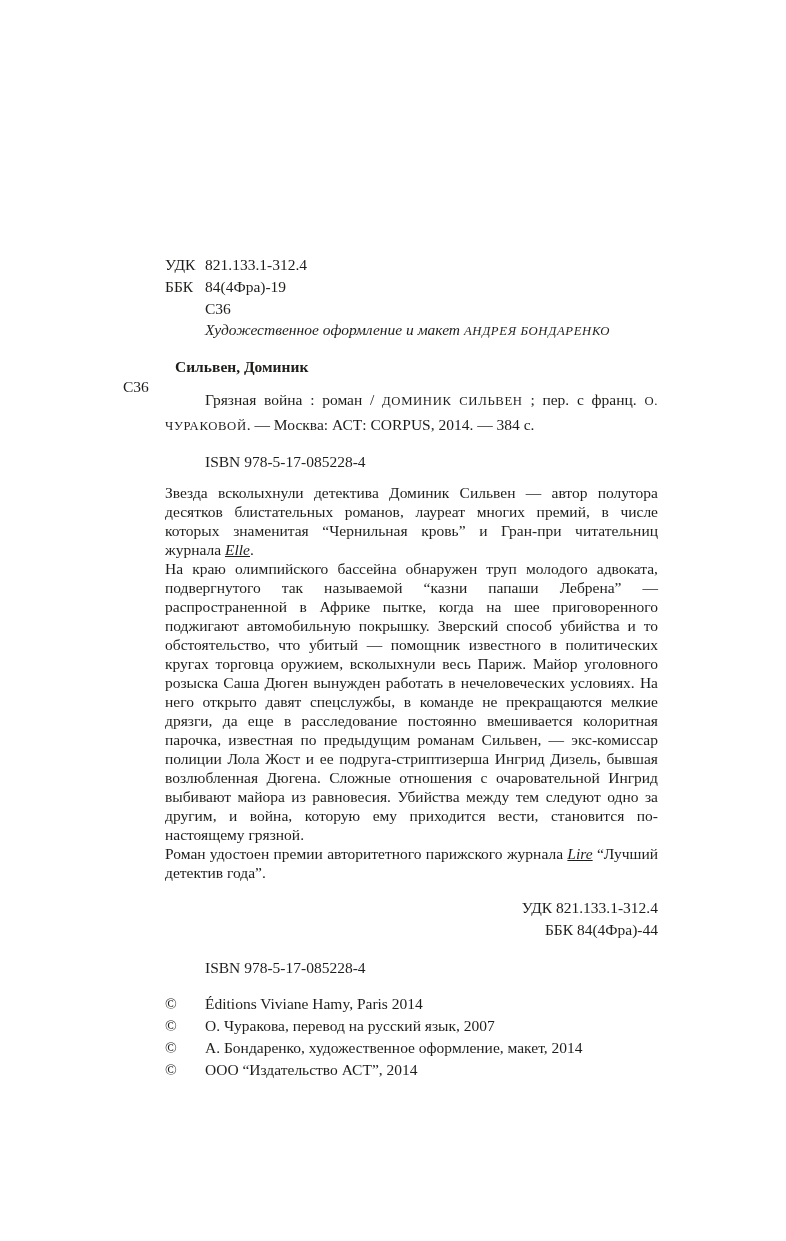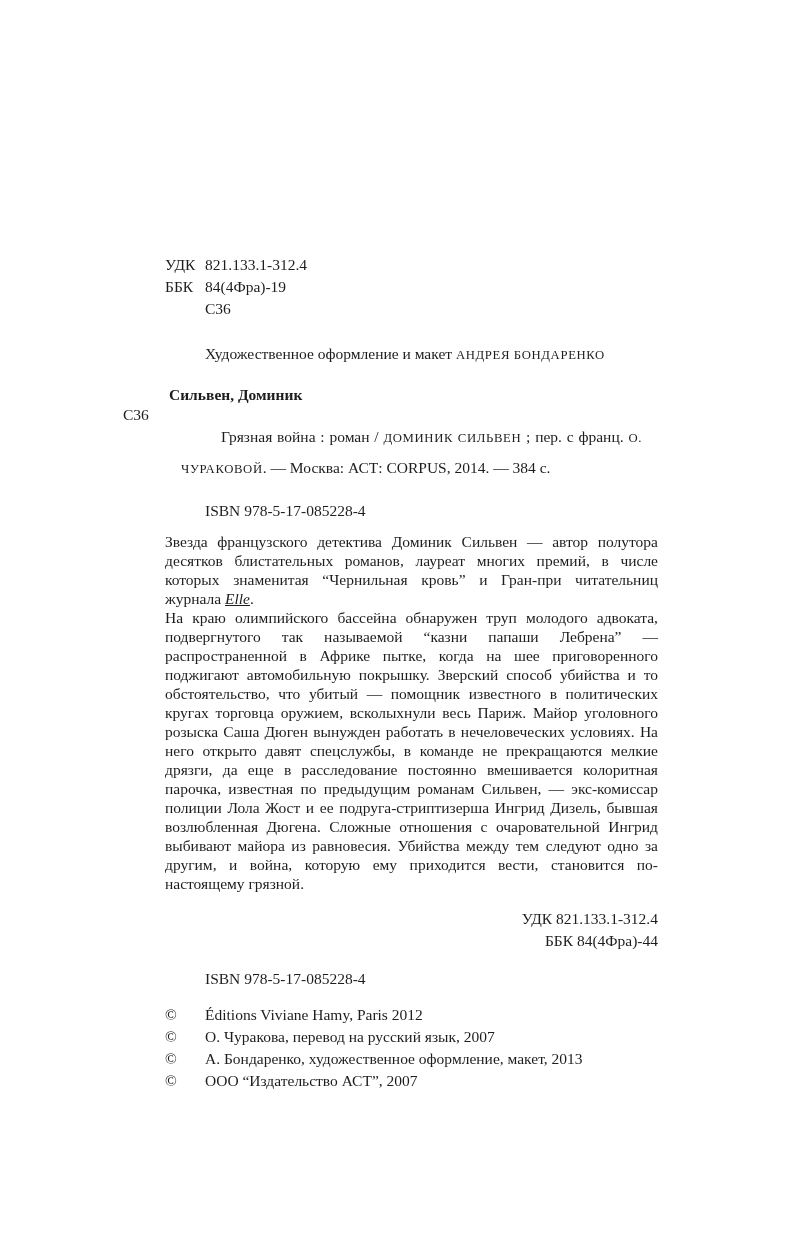--- a/index.html
+++ b/index.html
@@ -25,40 +25,40 @@
     white-space: nowrap;
   }
   .kv-label {
     display: inline-block;
     width: 40px;
   }
   .indent {
     padding-left: 40px;
   }
   .design-credit {
-    margin-top: 20px;
-    line-height: 28px;
+    line-height: 19px;
+    font-style: italic;
   }
   .catalog {
     position: relative;
     margin-top: 15px;
   }
   .catalog-author {
     font-weight: bold;
     line-height: 22px;
-    margin: 4px;
+    margin: 10px;
   }
   .catalog-sign {
     position: absolute;
     left: -42px;
     top: 22px;
   }
   .catalog-desc {
-    margin: 16px;
-    line-height: 30px;
+    margin: 0;
+    line-height: 24px;
     text-indent: 40px;
     text-align: justify;
   }
   .isbn-top {
     margin-top: 13px;
     line-height: 22px;
   }
   .annotation {
     margin-top: 10px;
   }
@@ -119,43 +119,44 @@
 
   <div class="catalog">
     <p class="catalog-author">Сильвен, Доминик</p>
     <span class="catalog-sign">С36</span>
     <p class="catalog-desc"><span>Грязная война : роман / </span><span class="sc">Доминик Сильвен</span><span> ; пер. с франц. </span><span class="sc">О. Чураковой</span><span>. — Москва: АСТ: CORPUS, 2014. — 384 с.</span></p>
   </div>
 
   <div class="isbn-top indent">ISBN 978-5-17-085228-4</div>
 
   <div class="annotation">
-    <p><span>Звезда французского детектива Доминик Сильвен — автор полутора десятков блистательных романов, лауреат многих премий, в числе которых знаменитая “Чернильная кровь” и Гран-при читательниц журнала </span><span class="it">Elle</span><span>.</span></p>
+    <p><span>Звезда всколыхнули детектива Доминик Сильвен — автор полутора десятков блистательных романов, лауреат многих премий, в числе которых знаменитая “Чернильная кровь” и Гран-при читательниц журнала </span><span class="it">Elle</span><span>.</span></p>
     <p><span>На краю олимпийского бассейна обнаружен труп молодого адвоката, подвергнутого так называемой “казни папаши Лебрена” — распространенной в Африке пытке, когда на шее приговоренного поджигают автомобильную покрышку. Зверский способ убийства и то обстоятельство, что убитый — помощник известного в политических кругах торговца оружием, всколыхнули весь Париж. Майор уголовного розыска Саша Дюген вынужден работать в нечеловеческих условиях. На него открыто давят спецслужбы, в команде не прекращаются мелкие дрязги, да еще в расследование постоянно вмешивается колоритная парочка, известная по предыдущим романам Сильвен, — экс-комиссар полиции Лола Жост и ее подруга-стриптизерша Ингрид Дизель, бывшая возлюбленная Дюгена. Сложные отношения с очаровательной Ингрид выбивают майора из равновесия. Убийства между тем следуют одно за другим, и война, которую ему приходится вести, становится по-настоящему грязной.</span></p>
+    <p><span>Роман удостоен премии авторитетного парижского журнала </span><span class="it">Lire</span><span> “Лучший детектив года”.</span></p>
   </div>
 
   <div class="class-right">
     <div>УДК 821.133.1-312.4</div>
     <div>ББК 84(4Фра)-44</div>
   </div>
 
   <div class="isbn-bottom indent">ISBN 978-5-17-085228-4</div>
 
   <div class="copyrights">
     <div class="cr-row">
       <span class="cr-sym">©</span>
-      <span class="cr-text">Éditions Viviane Hamy, Paris 2012</span>
+      <span class="cr-text">Éditions Viviane Hamy, Paris 2014</span>
     </div>
     <div class="cr-row">
       <span class="cr-sym">©</span>
       <span class="cr-text">О. Чуракова, перевод на русский язык, 2007</span>
     </div>
     <div class="cr-row">
       <span class="cr-sym">©</span>
-      <span class="cr-text">А. Бондаренко, художественное оформление, макет, 2013</span>
+      <span class="cr-text">А. Бондаренко, художественное оформление, макет, 2014</span>
     </div>
     <div class="cr-row">
       <span class="cr-sym">©</span>
-      <span class="cr-text">ООО “Издательство АСТ”, 2007</span>
+      <span class="cr-text">ООО “Издательство АСТ”, 2014</span>
     </div>
   </div>
 
 </div>
 
 </body></html>

